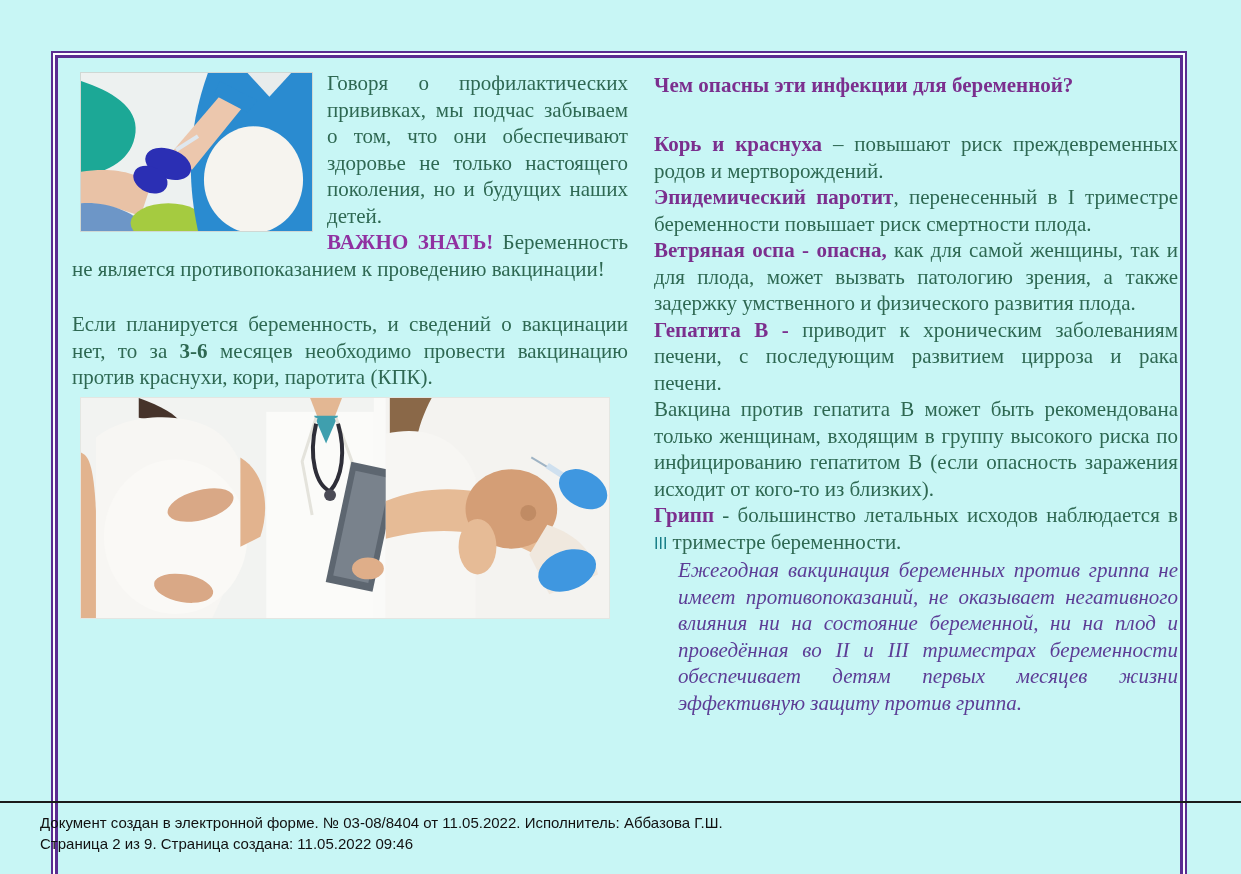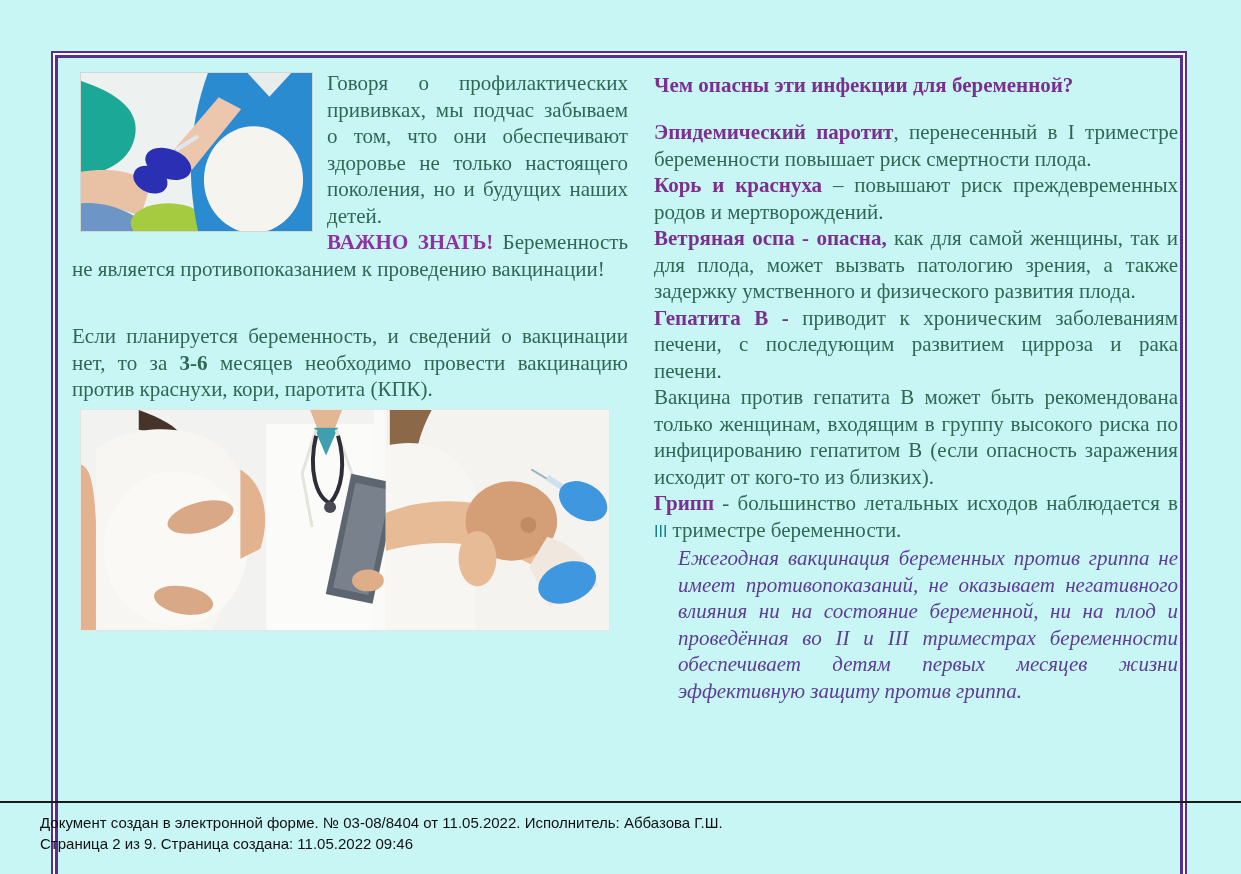--- a/index.html
+++ b/index.html
@@ -37,27 +37,27 @@
   .col-right{width:524px;flex:none;}
   p{margin:0;}
   .justify{text-align:justify;}
   .green{color:var(--body-text);}
   .top-photo{
     float:left;width:233px;height:160px;margin:2px 14px 4px 8px;
     border:1px solid #cfd8d4;box-sizing:border-box;overflow:hidden;background:#edf1f0;
   }
   .clear{clear:both;}
   .important{color:var(--important);font-weight:bold;}
-  .planning{margin-top:41px;font-family:Liberation Serif, serif;}
+  .planning{margin-top:29px;font-family:Liberation Serif, serif;}
   .bottom-photo{
     width:530px;height:222px;margin:6px 0 0 8px;
     overflow:hidden;background:#f2f3f1;border:1px solid #e3e6e2;box-sizing:border-box;
   }
   .heading{
-    font-size:21px;line-height:27px;margin:2px 0 20px 0;
+    font-size:21px;line-height:27px;margin:2px 0 32px 0;
     color:var(--heading);font-weight:bold;
   }
   .term{color:var(--heading);font-weight:bold;}
   .trimester{color:var(--trimester);font-weight:normal;font-family:"Liberation Sans","DejaVu Sans",sans-serif;font-size:16px;}
   .italic-note{color:var(--italic-note);font-style:italic;margin-left:24px;}
   .footer-line{
     position:absolute;left:0;top:801px;width:1241px;height:0;
     border-top:2px solid #1a1a1a;
   }
   .footer{
@@ -140,23 +140,23 @@
             <line x1="468" y1="68" x2="508" y2="94" stroke="#cfe0ef" stroke-width="6"></line>
             <ellipse cx="504" cy="92" rx="26" ry="18" fill="#3f97e0" transform="rotate(30 504 92)"></ellipse>
             <ellipse cx="488" cy="174" rx="30" ry="20" fill="#3f97e0" transform="rotate(-20 488 174)"></ellipse>
           </svg>
         </div>
       </div>
 
       <div class="col-right">
         <h2 class="heading">Чем опасны эти инфекции для беременной?</h2>
 
+        <p class="green justify"><span class="term">Корь и краснуха</span><span> – повышают риск преждевременных родов и мертворождений.</span></p>
+
         <p class="green justify"><span class="term">Эпидемический паротит</span><span>, перенесенный в I триместре беременности повышает риск смертности плода.</span></p>
-
-        <p class="green justify"><span class="term">Корь и краснуха</span><span> – повышают риск преждевременных родов и мертворождений.</span></p>
 
         <p class="green justify"><span class="term">Ветряная оспа - опасна,</span><span> как для самой женщины, так и для плода, может вызвать патологию зрения, а также задержку умственного и физического развития плода.</span></p>
 
         <p class="green justify"><span class="term">Гепатита В -</span><span> приводит к хроническим заболеваниям печени, с последующим развитием цирроза и рака печени.</span></p>
 
         <p class="green justify">Вакцина против гепатита В может быть рекомендована только женщинам, входящим в группу высокого риска по инфицированию гепатитом В (если опасность заражения исходит от кого-то из близких).</p>
 
         <p class="green justify"><span class="term">Грипп</span><span> - большинство летальных исходов наблюдается в </span><span class="trimester">III</span><span> триместре беременности.</span></p>
 
         <p class="italic-note justify">Ежегодная вакцинация беременных против гриппа не имеет противопоказаний, не оказывает негативного влияния ни на состояние беременной, ни на плод и проведённая во II и III триместрах беременности обеспечивает детям первых месяцев жизни эффективную защиту против гриппа.</p>

